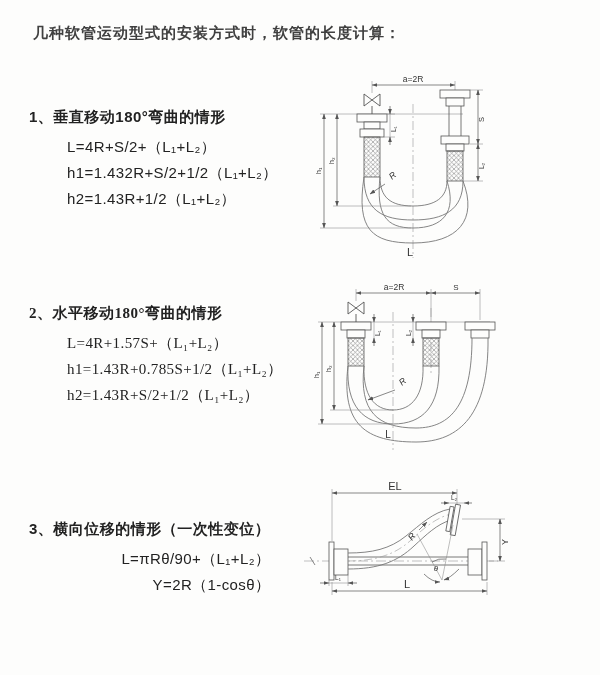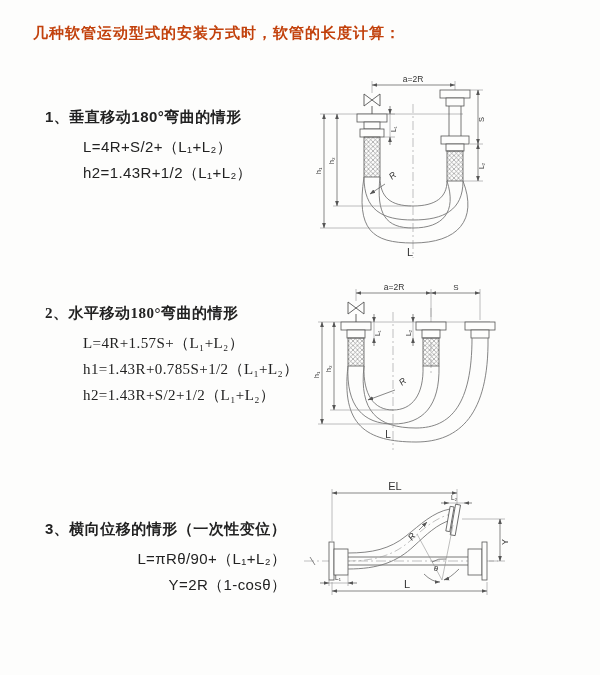--- a/index.html
+++ b/index.html
@@ -1,19 +1,19 @@
 <!DOCTYPE html>
 <html><head>
 <meta charset="utf-8">
 <style>
   html,body{margin:0;padding:0;}
   body{width:600px;height:675px;background:#fdfdfc;font-family:"Liberation Sans",sans-serif;overflow:hidden;}
   .page{position:relative;width:600px;height:675px;}
-  .title{position:absolute;left:33px;top:24px;font-size:15px;font-weight:bold;color:#c2410c;letter-spacing:1px;}
-  .section{position:absolute;left:45px;color:#222;}
+  .title{position:absolute;left:33px;top:24px;font-size:15px;font-weight:bold;color:#404040;letter-spacing:1px;}
+  .section{position:absolute;left:29px;color:#222;}
   .heading{font-size:15px;font-weight:bold;margin:0;letter-spacing:0.5px;}
   .formulas{margin:7px 0 0 38px;}
   .formula{font-size:15px;line-height:26px;letter-spacing:0.4px;white-space:nowrap;}
   .diagram{position:absolute;}
   svg{display:block;}
   svg text{font-family:"Liberation Sans",sans-serif;fill:#333;}
   .dl{stroke:#555;stroke-width:0.7;fill:none;}
   .ext{stroke:#888;stroke-width:0.55;fill:none;}
   .part{stroke:#555;stroke-width:0.8;fill:#fdfdfc;}
   .hose{stroke:#777;stroke-width:0.9;fill:none;}
@@ -26,20 +26,21 @@
 <body>
 
 <div class="page">
 
   <div class="title">几种软管运动型式的安装方式时，软管的长度计算：</div>
 
   <div class="section" id="s1">
     <div class="heading">1、垂直移动180°弯曲的情形</div>
     <div class="formulas">
       <div class="formula">L=4R+S/2+（L₁+L₂）</div>
+      <div class="formula">h1=1.432R+S/2+1/2（L₁+L₂）</div>
       <div class="formula">h2=1.43R+1/2（L₁+L₂）</div>
     </div>
   </div>
 
   <div class="diagram" id="d1">
     <svg width="285" height="196" viewBox="0 0 285 196">
       <defs>
         <marker id="m1" viewBox="0 0 8 8" refX="7.5" refY="4" markerWidth="8" markerHeight="8" orient="auto-start-reverse">
           <path d="M0,1.2 L8,4 L0,6.8 z" fill="#555"></path>
         </marker>

